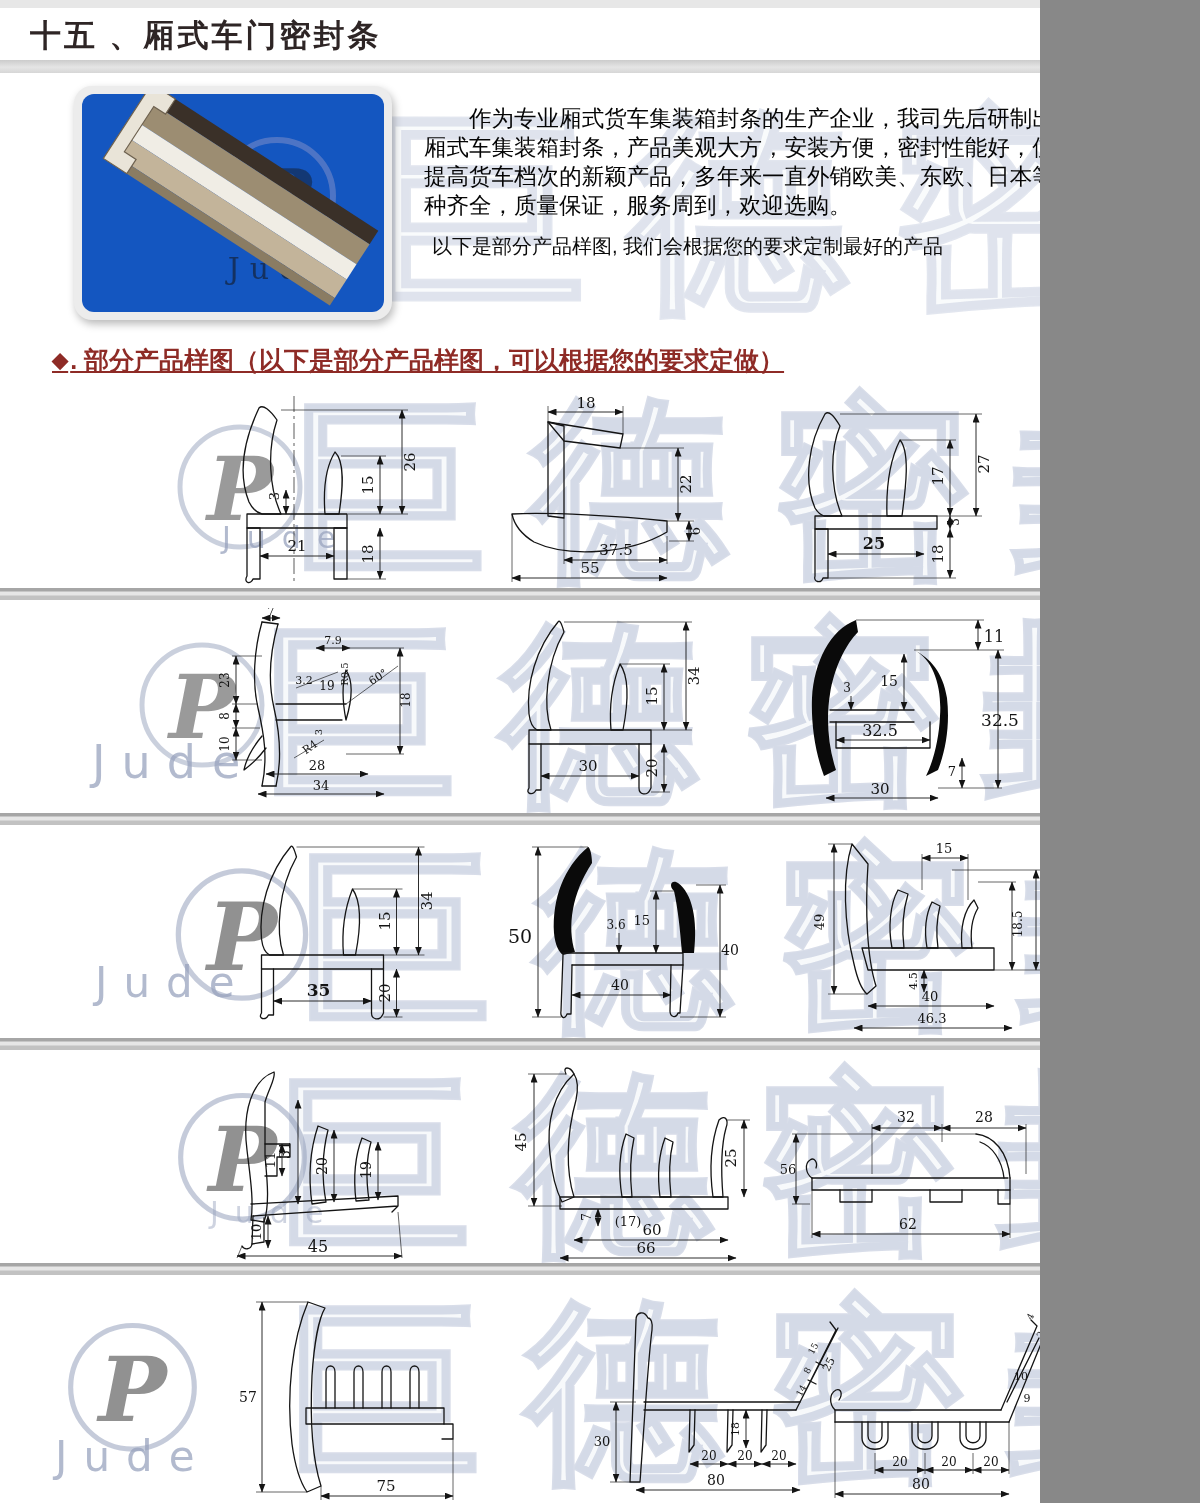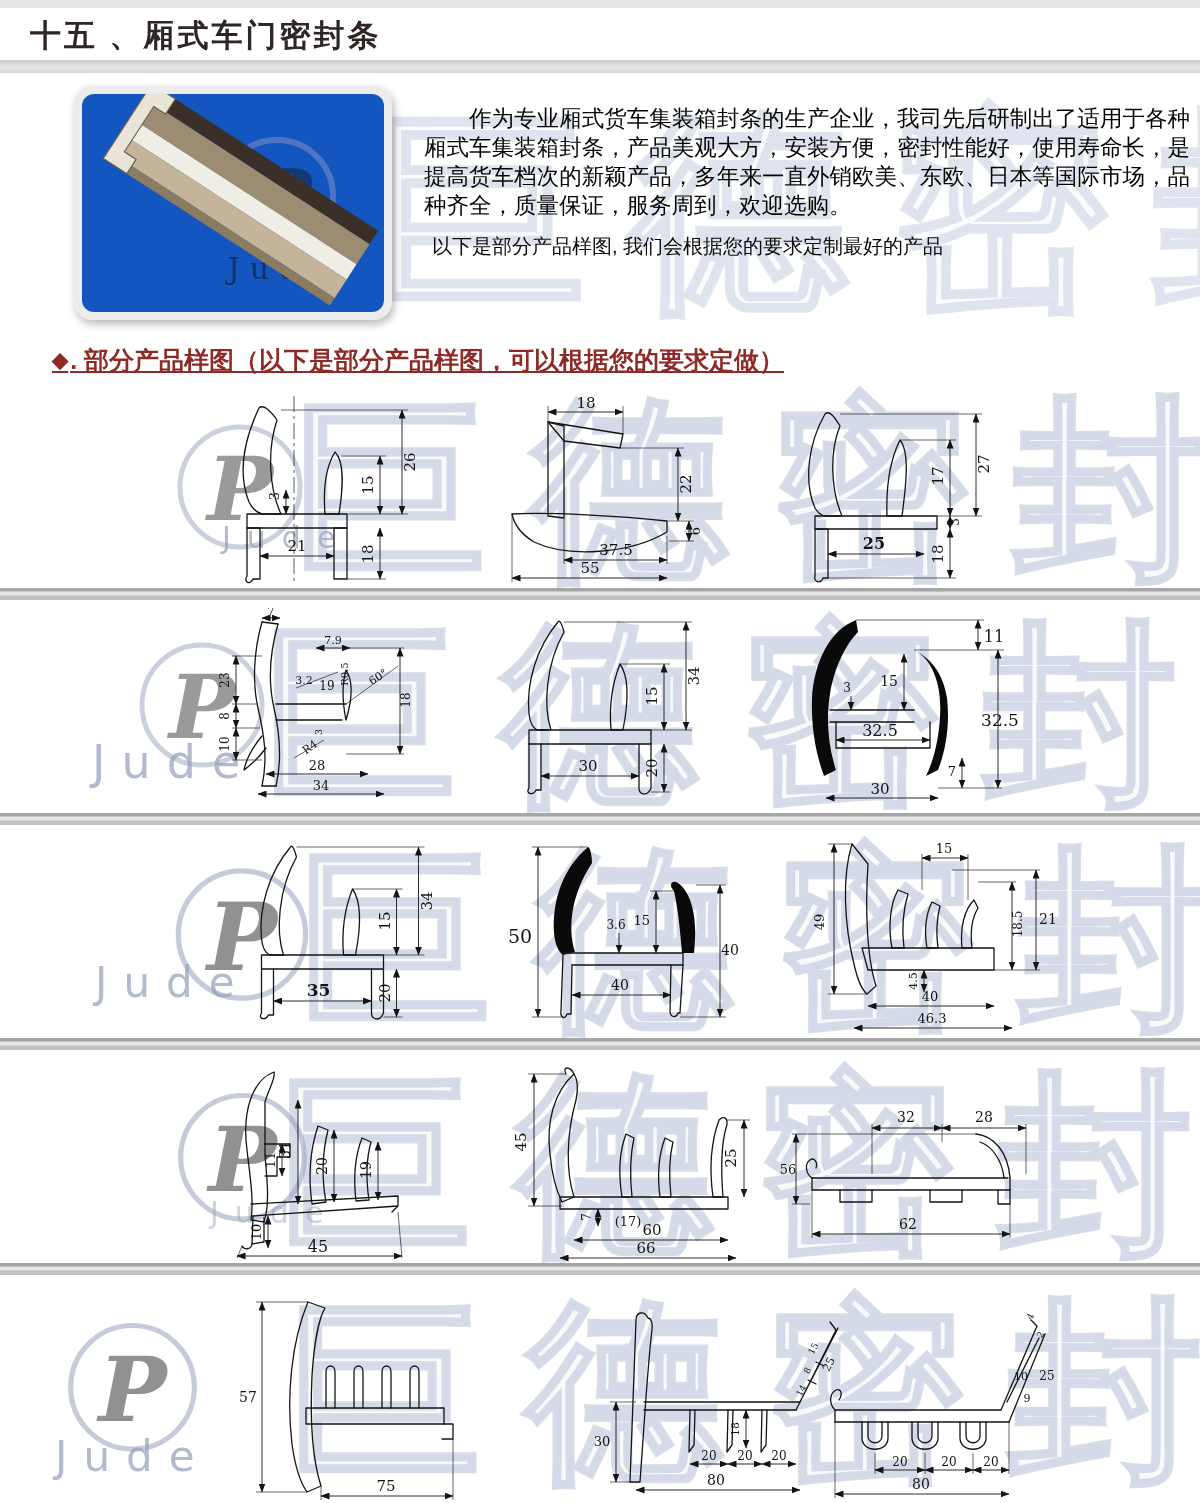--- a/index.html
+++ b/index.html
@@ -1,16 +1,16 @@
 <!DOCTYPE html>
 <html><head>
 <meta charset="utf-8">
 <style>
   html,body{margin:0;padding:0;background:#888;}
-  .page{position:relative;width:1200px;height:1503px;background:#ffffff;overflow:hidden;
+  .page{position:relative;width:1040px;height:1503px;background:#ffffff;overflow:hidden;
         font-family:"Liberation Sans",sans-serif;}
   .topstrip{position:absolute;top:0;left:0;width:100%;height:8px;background:#e7e7e7;}
   .title{position:absolute;top:15px;left:30px;font-size:31px;font-weight:900;color:#2e2525;
          letter-spacing:3px;font-family:"Liberation Sans",sans-serif;}
   .titlebar{position:absolute;top:60px;left:0;width:100%;height:13px;
             background:linear-gradient(180deg,#cccccc,#e5e5e5 55%,#d6d6d6);}
   .photo{position:absolute;top:86px;left:74px;width:318px;height:234px;border-radius:18px;
          background:#ececec;box-shadow:2px 4px 8px rgba(0,0,0,.28);}
   .photo-inner{position:absolute;top:8px;left:8px;right:8px;bottom:8px;border-radius:12px;
          overflow:hidden;background:#1456c0;}

